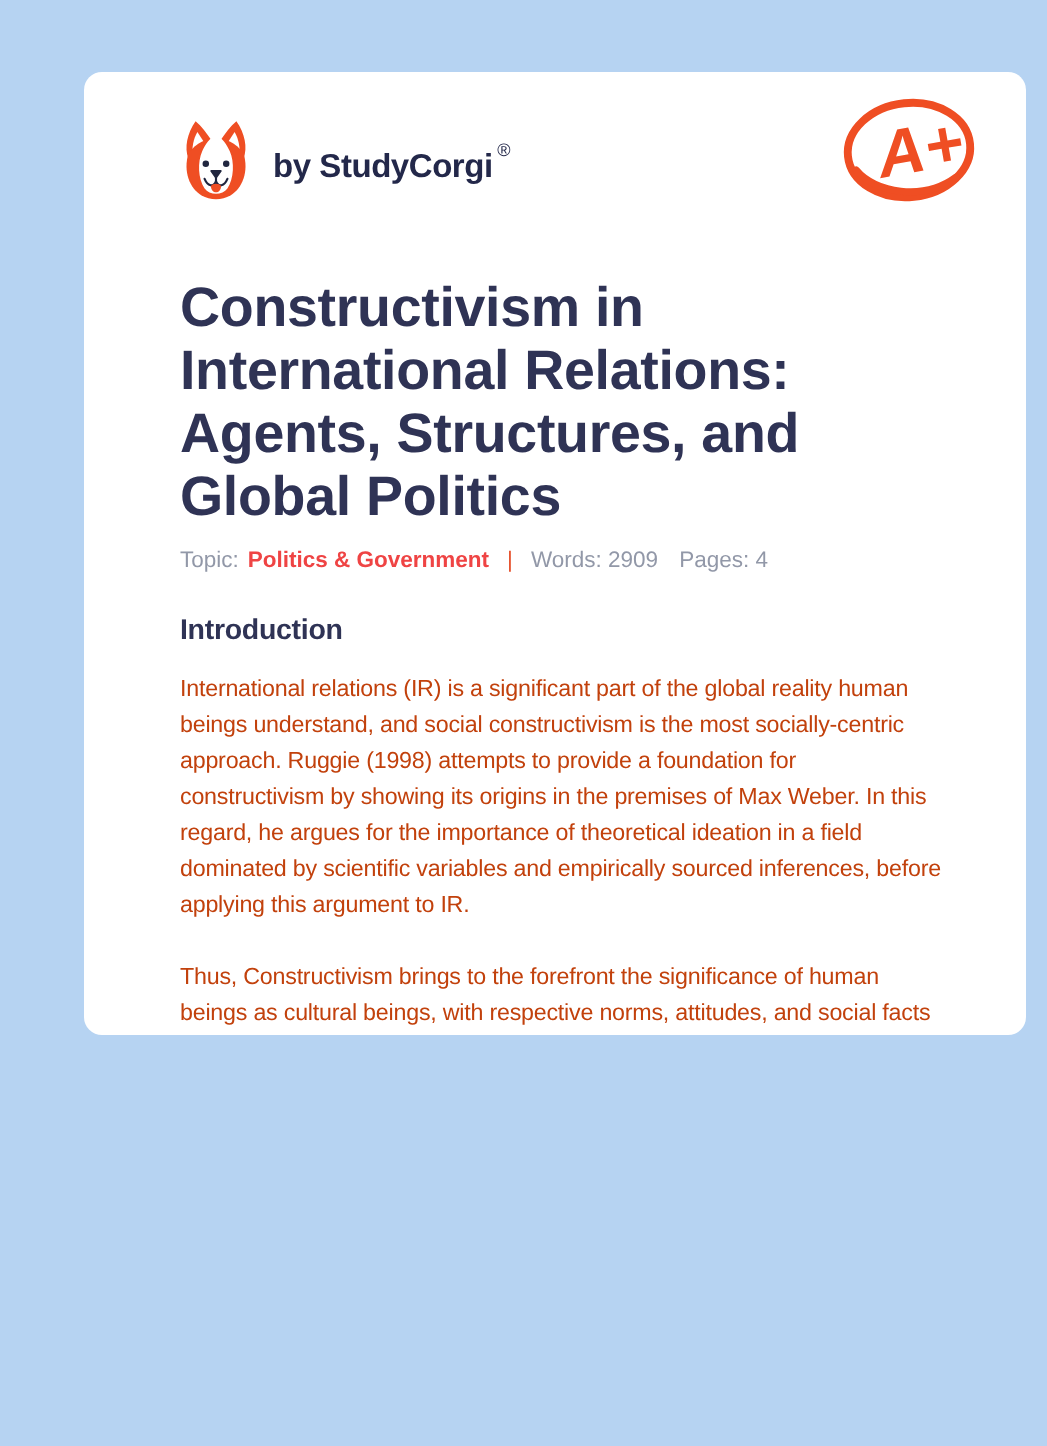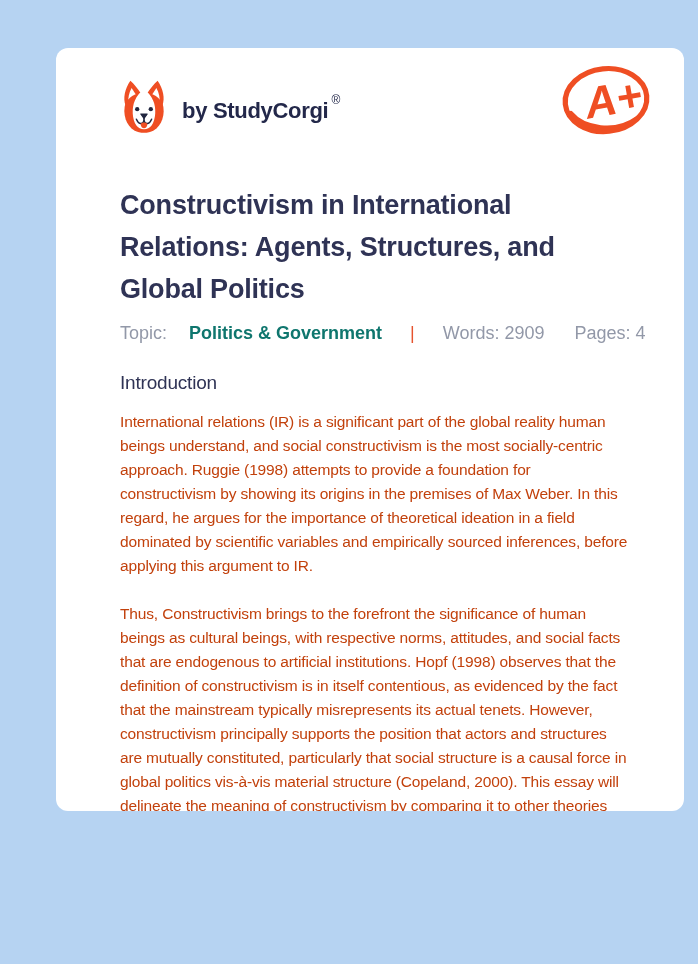--- a/index.html
+++ b/index.html
@@ -12,21 +12,21 @@
     background: #b6d3f2;
     font-family: "Liberation Sans", sans-serif;
     position: relative;
     overflow: hidden;
   }
   .card {
     position: absolute;
     left: 56px;
     top: 48px;
     width: 628px;
-    height: 763px;
+    height: 642px;
     background: #ffffff;
     border-radius: 12px;
     box-sizing: border-box;
     padding: 27px 56px 0 64px;
     overflow: hidden;
   }
   .header {
     display: flex;
     justify-content: space-between;
     align-items: center;
@@ -51,51 +51,50 @@
     vertical-align: 14px;
     margin-left: 3px;
     font-weight: 400;
   }
   .grade-badge {
     margin: -13px -26px 0 0;
   }
   .grade-badge svg { display: block; }
   h1.title {
     margin: 44px 0 0 0;
-    font-size: 27px;
+    font-size: 37px;
     line-height: 42px;
     font-weight: 700;
     color: #2f3355;
     letter-spacing: -0.2px;
   }
   .meta {
     margin-top: 13px;
-    font-size: 18px;
+    font-size: 15px;
     color: #9298a8;
     display: flex;
     align-items: center;
     white-space: nowrap;
-    gap: 16px;
   }
   .meta .topic-label { margin-right: 6px; }
   .meta .topic-link {
-    color: #0f766e;
+    color: #ef4444;
     font-weight: 700;
     text-decoration: none;
     cursor: pointer;
   }
   .meta .separator {
     color: #e6532e;
     margin: 0 12px;
   }
   .meta .words { margin-right: 14px; }
   h2.section-heading {
     margin: 28px 0 0 0;
     font-size: 19px;
-    font-weight: 400;
+    font-weight: 700;
     color: #2f3355;
     letter-spacing: -0.2px;
   }
   h2.section-heading.second { margin-top: 21px; }
   p.body-text {
     margin: 16px 0 0 0;
     font-size: 15.5px;
     line-height: 24px;
     color: #c2410c;
     letter-spacing: -0.15px;

